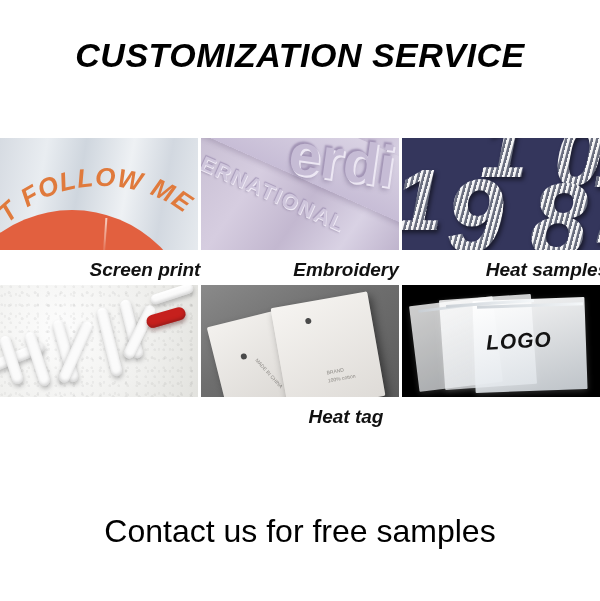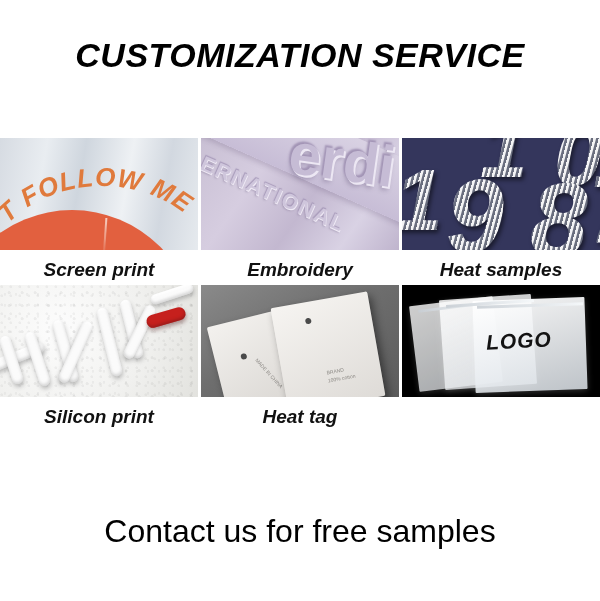--- a/index.html
+++ b/index.html
@@ -28,20 +28,21 @@
   .cell { width:198px; }
   .thumb {
     position:relative; width:198px; height:112px;
     overflow:hidden; background:#ddd;
   }
   .caption {
     width:198px; text-align:center;
     font-size:19px; font-weight:bold; font-style:italic;
     color:#111; padding-top:9px; letter-spacing:0px;
     white-space:nowrap;
+    margin-left:46px;
   }
 
   
   .t-screen {
     background:
       linear-gradient(100deg, #d6dbe2 0%, #e9edf1 22%, #cfd6de 40%, #eef1f4 62%, #d2d8e0 80%, #e6eaee 100%);
   }
   .t-screen .disc {
     position:absolute; left:-52px; top:72px;
     width:248px; height:248px; border-radius:50%;
@@ -245,21 +246,20 @@
           <div class="bar" style="left:6px;top:50px;width:11px;height:50px;transform:rotate(-18deg);"></div>
           <div class="bar" style="left:32px;top:46px;width:11px;height:56px;transform:rotate(-18deg);"></div>
           <div class="bar" style="left:60px;top:34px;width:11px;height:64px;transform:rotate(-16deg);"></div>
           <div class="bar" style="left:70px;top:34px;width:11px;height:66px;transform:rotate(24deg);"></div>
           <div class="bar" style="left:104px;top:22px;width:11px;height:70px;transform:rotate(-14deg);"></div>
           <div class="bar" style="left:126px;top:14px;width:11px;height:60px;transform:rotate(-14deg);"></div>
           <div class="bar" style="left:134px;top:18px;width:11px;height:58px;transform:rotate(26deg);"></div>
           <div class="red" style="left:146px;top:26px;width:40px;height:13px;transform:rotate(-16deg);"></div>
           <div class="bar" style="left:150px;top:4px;width:44px;height:10px;transform:rotate(-18deg);"></div>
         </div>
-        <div class="caption">Silicon print</div>
       </div>
 
       <div class="cell">
         <div class="thumb t-tag">
           <div class="card c1">
             <div class="hole" style="left:26px;top:34px;"></div>
             <div class="tinytext" style="left:30px;top:56px;transform:rotate(62deg);">MADE IN CHINA</div>
           </div>
           <div class="card c2">
             <div class="hole" style="left:32px;top:16px;"></div>

